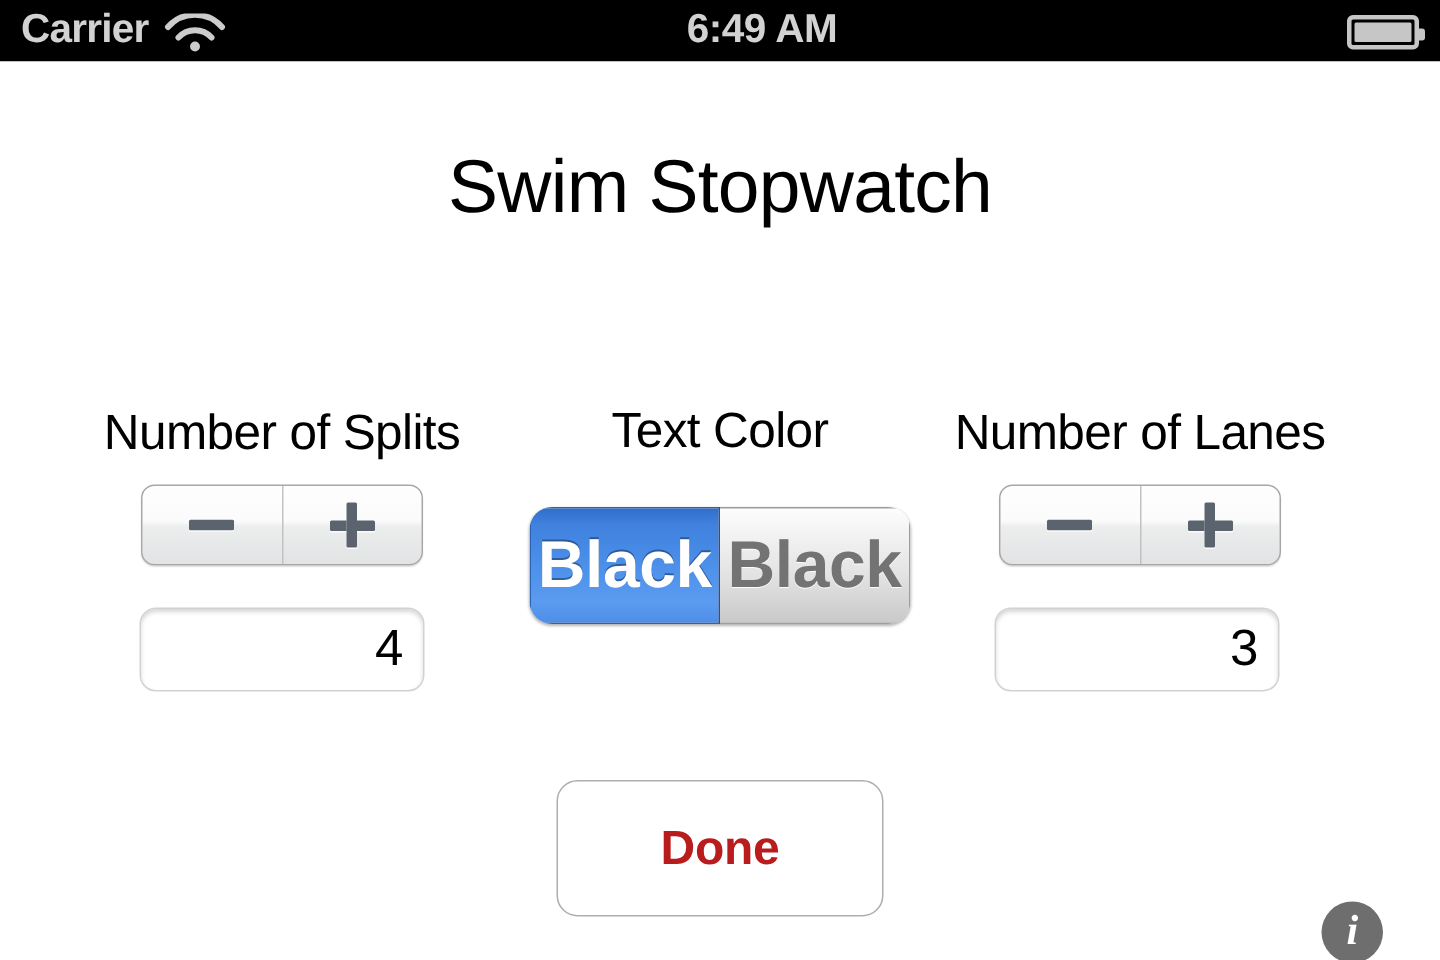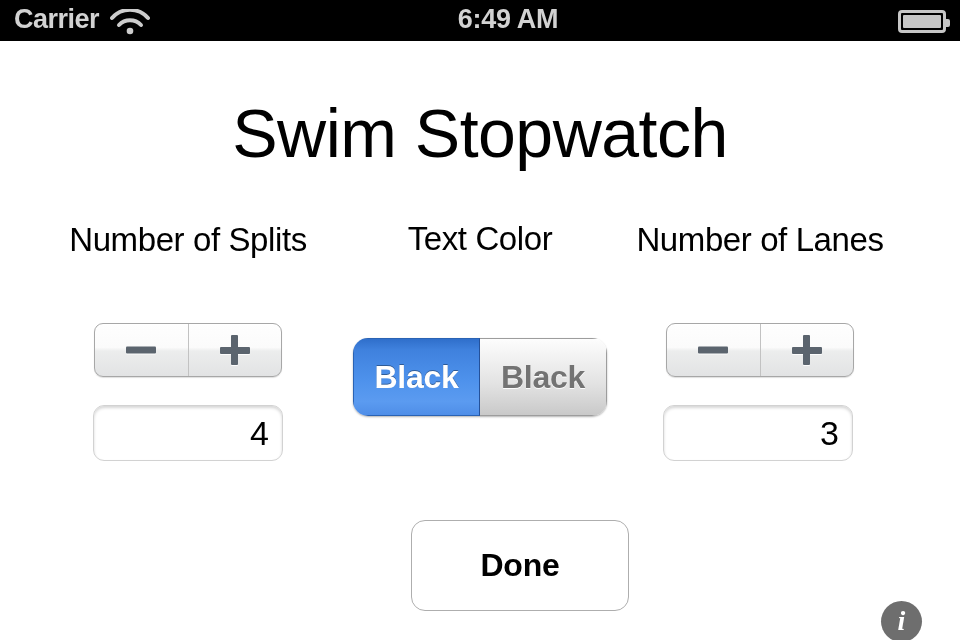--- a/index.html
+++ b/index.html
@@ -80,35 +80,36 @@
     width: 960px;
     height: 599px;
     background: #ffffff;
   }
 
   .app-title {
     position: absolute;
     left: 0; top: 58px;
     width: 960px;
     text-align: center;
-    font-size: 68px;
+    font-size: 50px;
     font-weight: 400;
     color: #000000;
     letter-spacing: -0.5px;
     line-height: 1;
   }
 
   
   .field-label {
     position: absolute;
     text-align: center;
     font-size: 33px;
     color: #000000;
     letter-spacing: -0.4px;
     white-space: nowrap;
+    margin-top: 48px;
   }
   .label-splits { left: 38px;  top: 180px; width: 300px; }
   .label-color  { left: 350px; top: 179px; width: 260px; }
   .label-lanes  { left: 610px; top: 180px; width: 300px; }
 
   
   .stepper {
     position: absolute;
     width: 188px;
     height: 54px;
@@ -185,21 +186,21 @@
     overflow: hidden;
     box-shadow: 0 1px 2px rgba(0,0,0,0.3);
     display: flex;
   }
   .segment {
     flex: 1 1 50%;
     position: relative;
     display: flex;
     align-items: center;
     justify-content: center;
-    font-size: 32px;
+    font-size: 44px;
     font-weight: bold;
     letter-spacing: -0.3px;
     box-sizing: border-box;
   }
   .segment.selected {
     background: linear-gradient(to bottom, #2f6fcb 0%, #3f81dd 14%, #4e92ec 55%, #5b9bf0 82%, #4f8ee8 100%);
     color: #ffffff;
     text-shadow: 0 -1px 0 rgba(0,0,0,0.35);
     border: 1px solid #2a63b4;
     border-right: 1px solid #24519a;
@@ -220,23 +221,22 @@
     height: 91px;
     border-radius: 14px;
     background: #ffffff;
     border: 1px solid #aeaeae;
     box-sizing: border-box;
     display: flex;
     align-items: center;
     justify-content: center;
     font-size: 32px;
     font-weight: bold;
-    color: #000000;
+    color: #b91c1c;
     letter-spacing: -0.2px;
-    margin-left: 40px;
   }
 
   
   .info-button {
     position: absolute;
     left: 881px; top: 560px;
     width: 41px; height: 41px;
     border-radius: 50%;
     background: #6e6e6e;
     display: flex;

